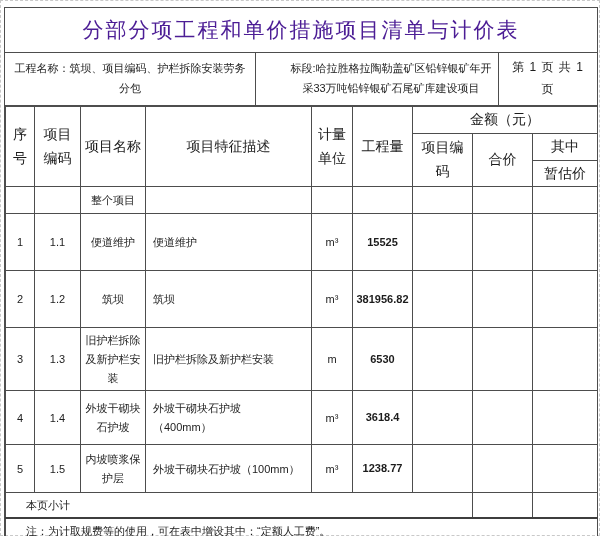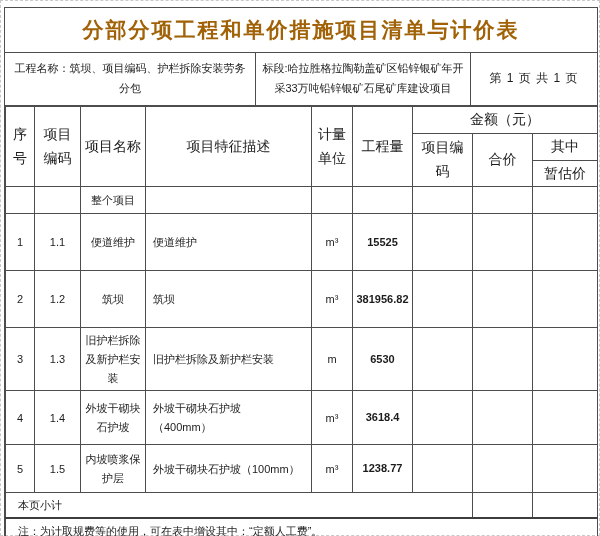--- a/index.html
+++ b/index.html
@@ -12,46 +12,46 @@
     position:absolute;left:0;top:0;width:598px;height:534px;
     border:1px dashed #c9c9c9;background:#fff;
   }
   .sheet{
     position:absolute;left:3px;top:6px;width:592px;
     border:1px solid #4d4d4d;
   }
   .title-row{
     height:44px;display:flex;align-items:center;justify-content:center;
     border-bottom:1px solid #4d4d4d;
-    font-size:21px;font-weight:bold;letter-spacing:2px;color:#a16207;
+    font-size:21px;font-weight:normal;letter-spacing:2px;color:#4c1d95;
   }
   .info-row{
     display:flex;border-bottom:1px solid #4d4d4d;height:52px;
     font-size:11px;line-height:1.8;
   }
   .info-cell{
     display:flex;align-items:center;justify-content:center;
     text-align:center;padding:2px 6px;box-sizing:border-box;
   }
   .info-cell.project{width:251px;border-right:1px solid #4d4d4d;}
-  .info-cell.section{width:215px;border-right:1px solid #4d4d4d;}
+  .info-cell.section{width:215px;border-right:1px solid #4d4d4d;margin-left:28px;}
   .info-cell.pageinfo{flex:1;font-size:12px;letter-spacing:1px;}
   table{
     border-collapse:collapse;table-layout:fixed;width:592px;
     font-size:11px;
   }
   td,th{
     border:1px solid #4d4d4d;
     text-align:center;vertical-align:middle;
     padding:1px 3px;font-weight:normal;color:#1c1c1c;
     word-wrap:break-word;overflow-wrap:break-word;
     line-height:1.7;
   }
   th{font-size:14px;}
-  td.left, th.left{text-align:left;padding-left:12px;}
+  td.left, th.left{text-align:left;padding-left:20px;}
   td.feature{text-align:left;padding-left:7px;white-space:pre-line;}
   td.qty{word-break:break-all;line-height:1.9;font-weight:bold;}
   tr.h1{height:24px;} tr.h2{height:22px;} tr.h3{height:22px;}
   tr.group{height:27px;}
   tr.r1{height:57px;} tr.r2{height:57px;} tr.r3{height:63px;}
   tr.r4{height:54px;} tr.r5{height:48px;}
   tr.subtotal{height:25px;}
   tr.subtotal td{border-top:1px solid #4d4d4d;}
   tr.noterow{height:27px;}
   tr.noterow td{border-top:2px solid #3d3d3d;}

